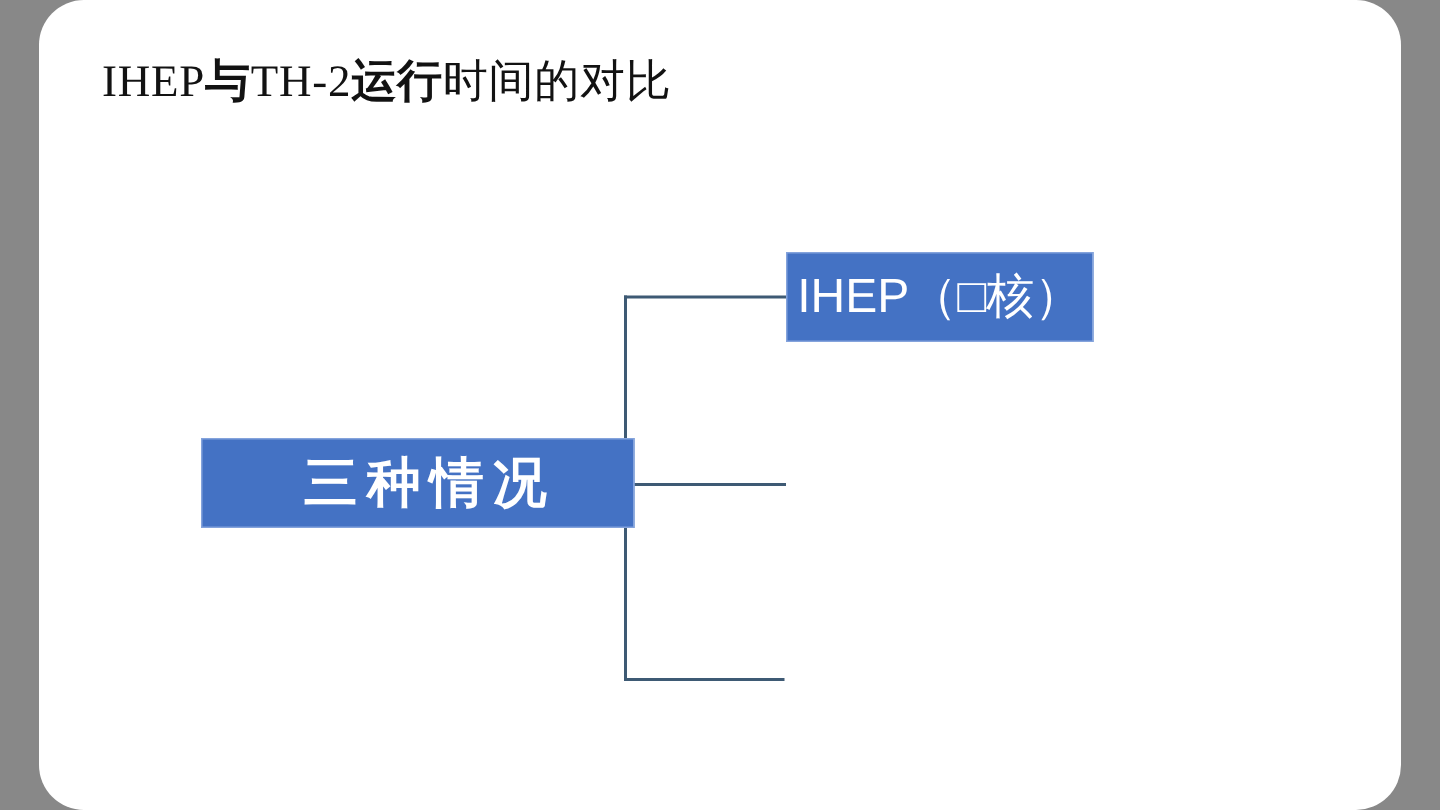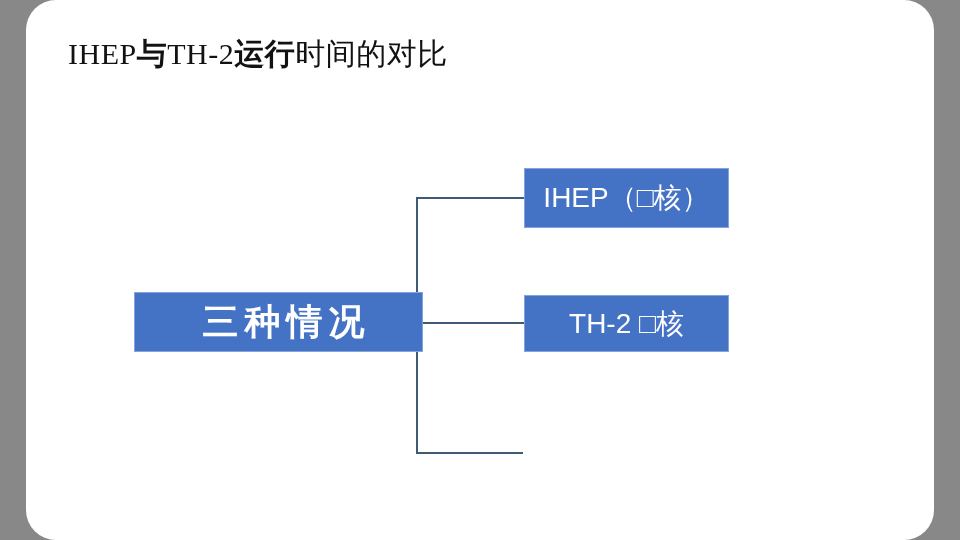--- a/index.html
+++ b/index.html
@@ -56,21 +56,21 @@
     left: 108px;
     top: 292px;
     width: 289px;
     height: 60px;
     font-size: 36px;
     font-weight: 700;
     letter-spacing: 6px;
     padding-left: 16px; 
   }
   .node-child {
-    font-size: 28px;
+    font-size: 32px;
     font-weight: 400;
     justify-content: center;
   }
   .node-child-1 { left: 498px; top: 168px; width: 205px; height: 60px; }
   .node-child-2 { left: 498px; top: 295px; width: 205px; height: 57px; }
   .node-child-3 { left: 497px; top: 424px; width: 260px; height: 59px; }
   .connector {
     position: absolute;
     background: var(--connector, #3E5A74);
     z-index: 1;
@@ -93,18 +93,15 @@
   <div class="connector conn-h-bot"></div>
 
   <div class="node node-root">
     <span>三种情况</span>
   </div>
 
   <div class="node node-child node-child-1">
     <span>IHEP（□核）</span>
   </div>
 
-  <div class="node node-child node-child-2">
-    <span>TH-2 □核</span>
-  </div>
 
 
 </div>
 
 </body></html>

